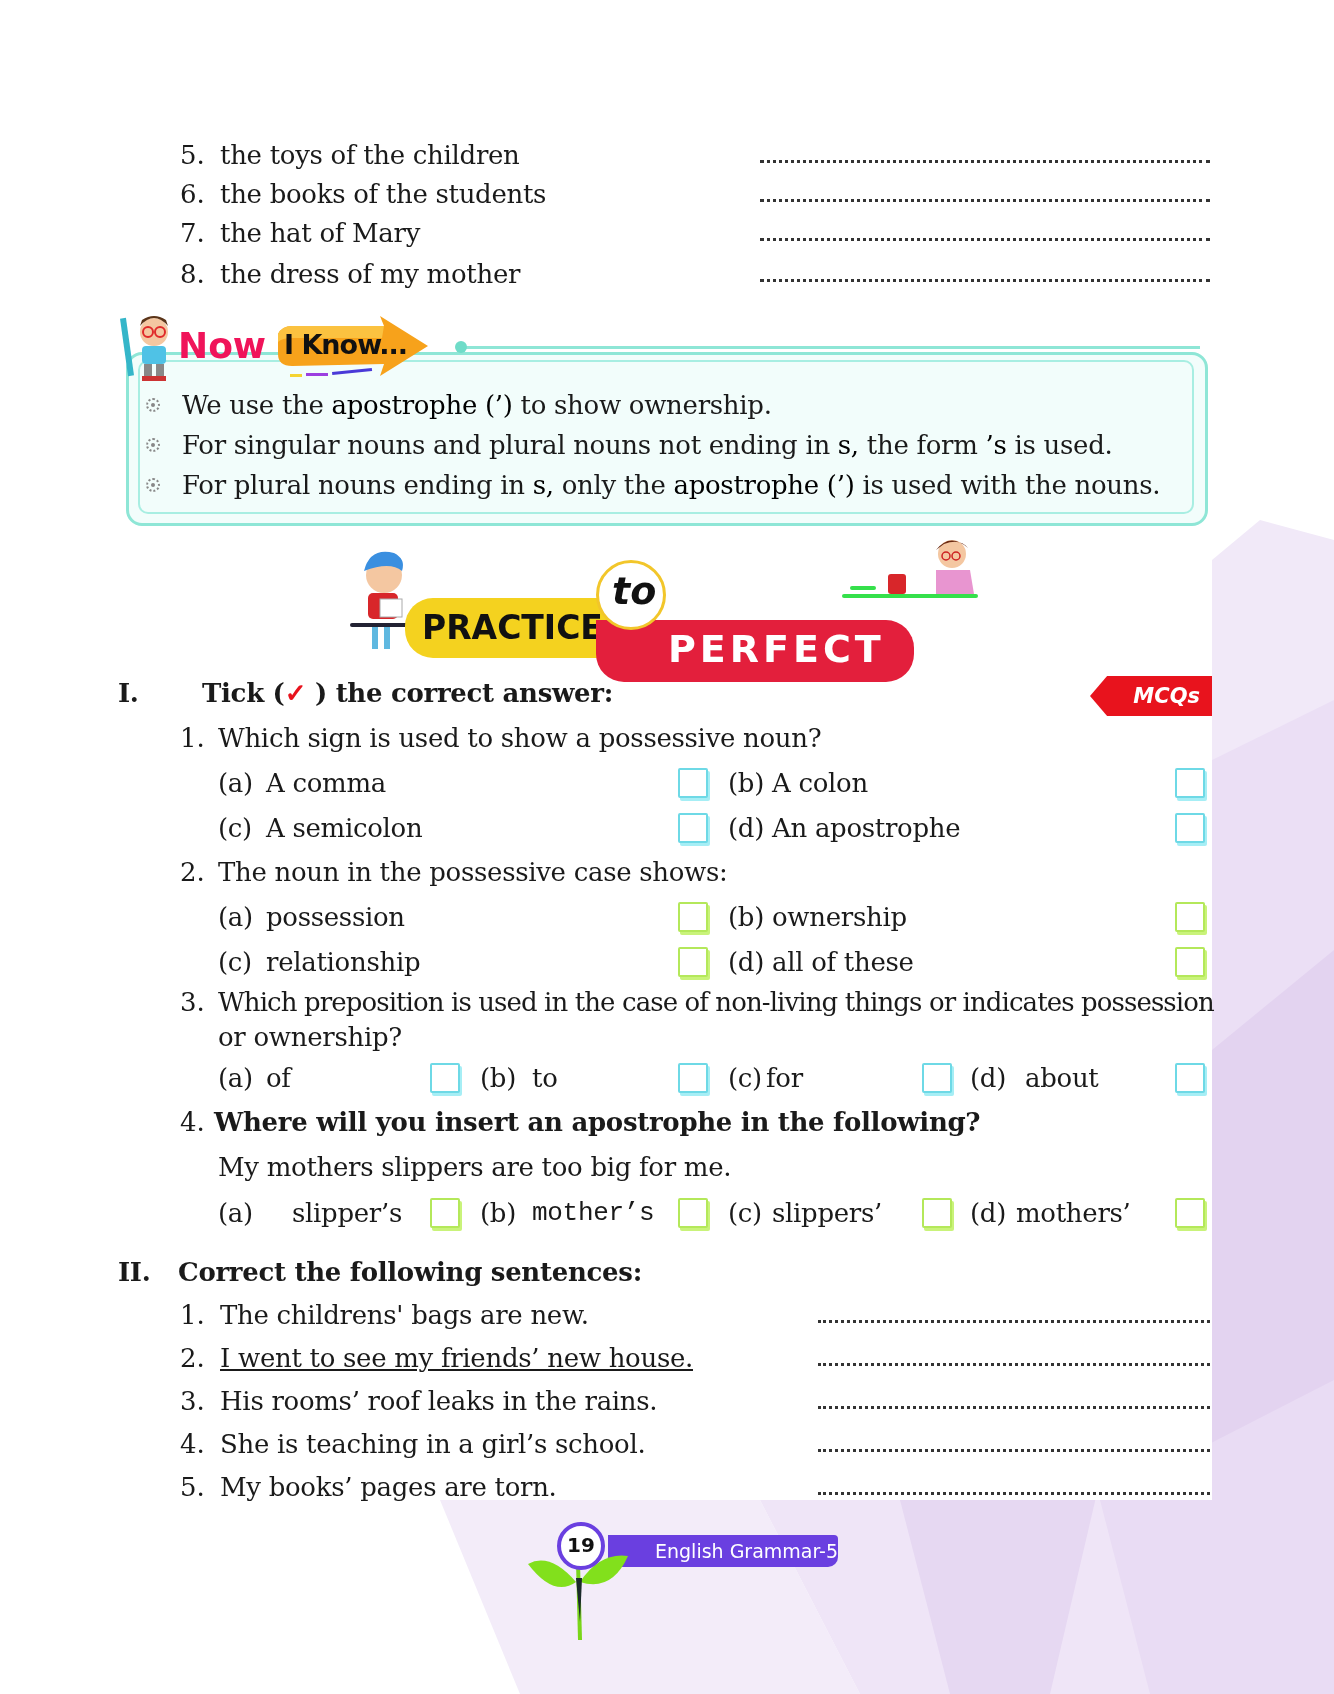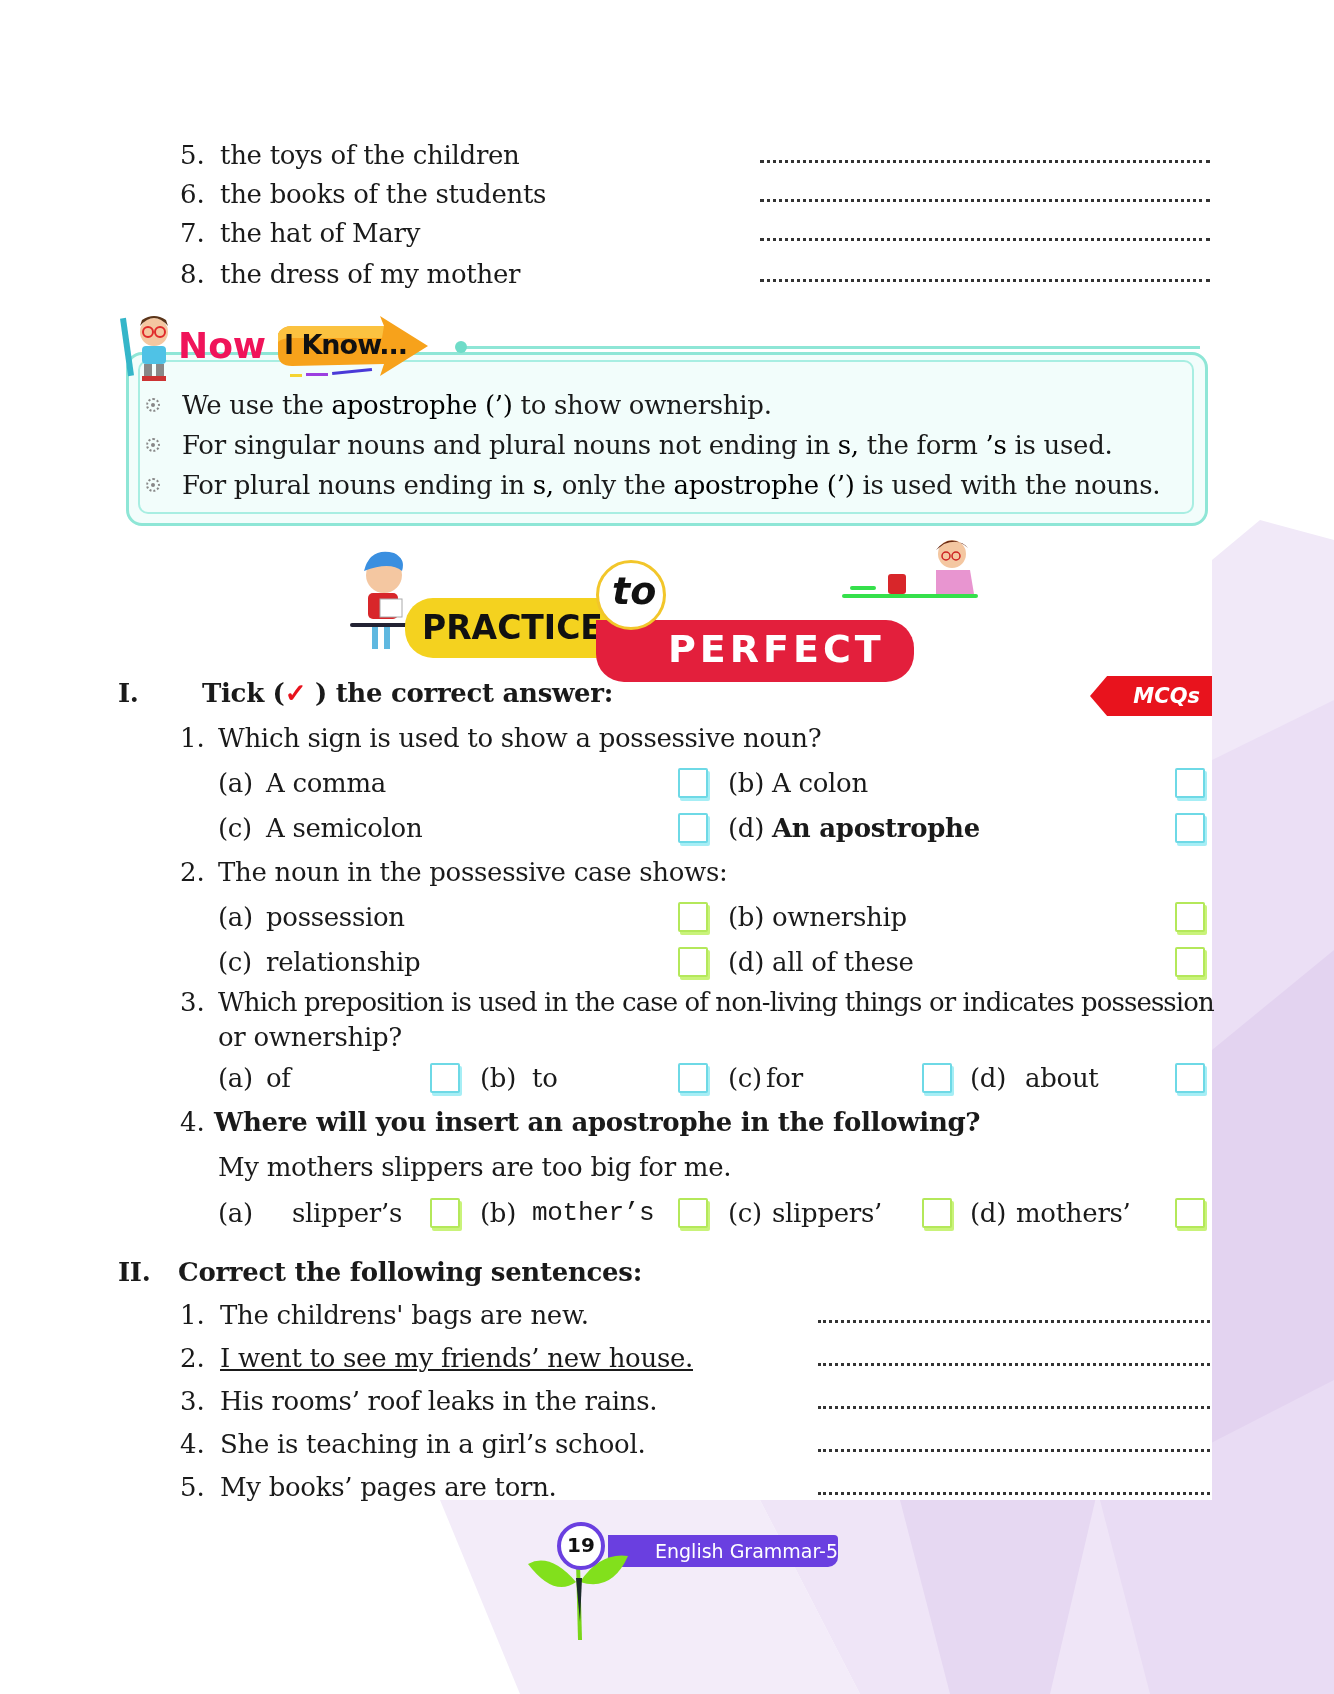--- a/index.html
+++ b/index.html
@@ -145,21 +145,21 @@
     <span class="t" style="left:266px;top:768px;">A comma</span>
     <div class="cb blue" style="left:678px;top:768px;"></div>
     <span class="t" style="left:728px;top:768px;">(b)</span>
     <span class="t" style="left:772px;top:768px;">A colon</span>
     <div class="cb blue" style="left:1175px;top:768px;"></div>
 
     <span class="t" style="left:218px;top:813px;">(c)</span>
     <span class="t" style="left:266px;top:813px;">A semicolon</span>
     <div class="cb blue" style="left:678px;top:813px;"></div>
     <span class="t" style="left:728px;top:813px;">(d)</span>
-    <span class="t" style="left:772px;top:813px;font-weight:bold;">An apostrophe</span>
+    <span class="t" style="left:772px;top:813px;">An apostrophe</span>
     <div class="cb blue" style="left:1175px;top:813px;"></div>
 
     <span class="num" style="left:180px;top:857px;">2.</span>
     <span class="t" style="left:218px;top:857px;">The noun in the possessive case shows:</span>
 
     <span class="t" style="left:218px;top:902px;">(a)</span>
     <span class="t" style="left:266px;top:902px;">possession</span>
     <div class="cb green" style="left:678px;top:902px;"></div>
     <span class="t" style="left:728px;top:902px;">(b)</span>
     <span class="t" style="left:772px;top:902px;">ownership</span>

